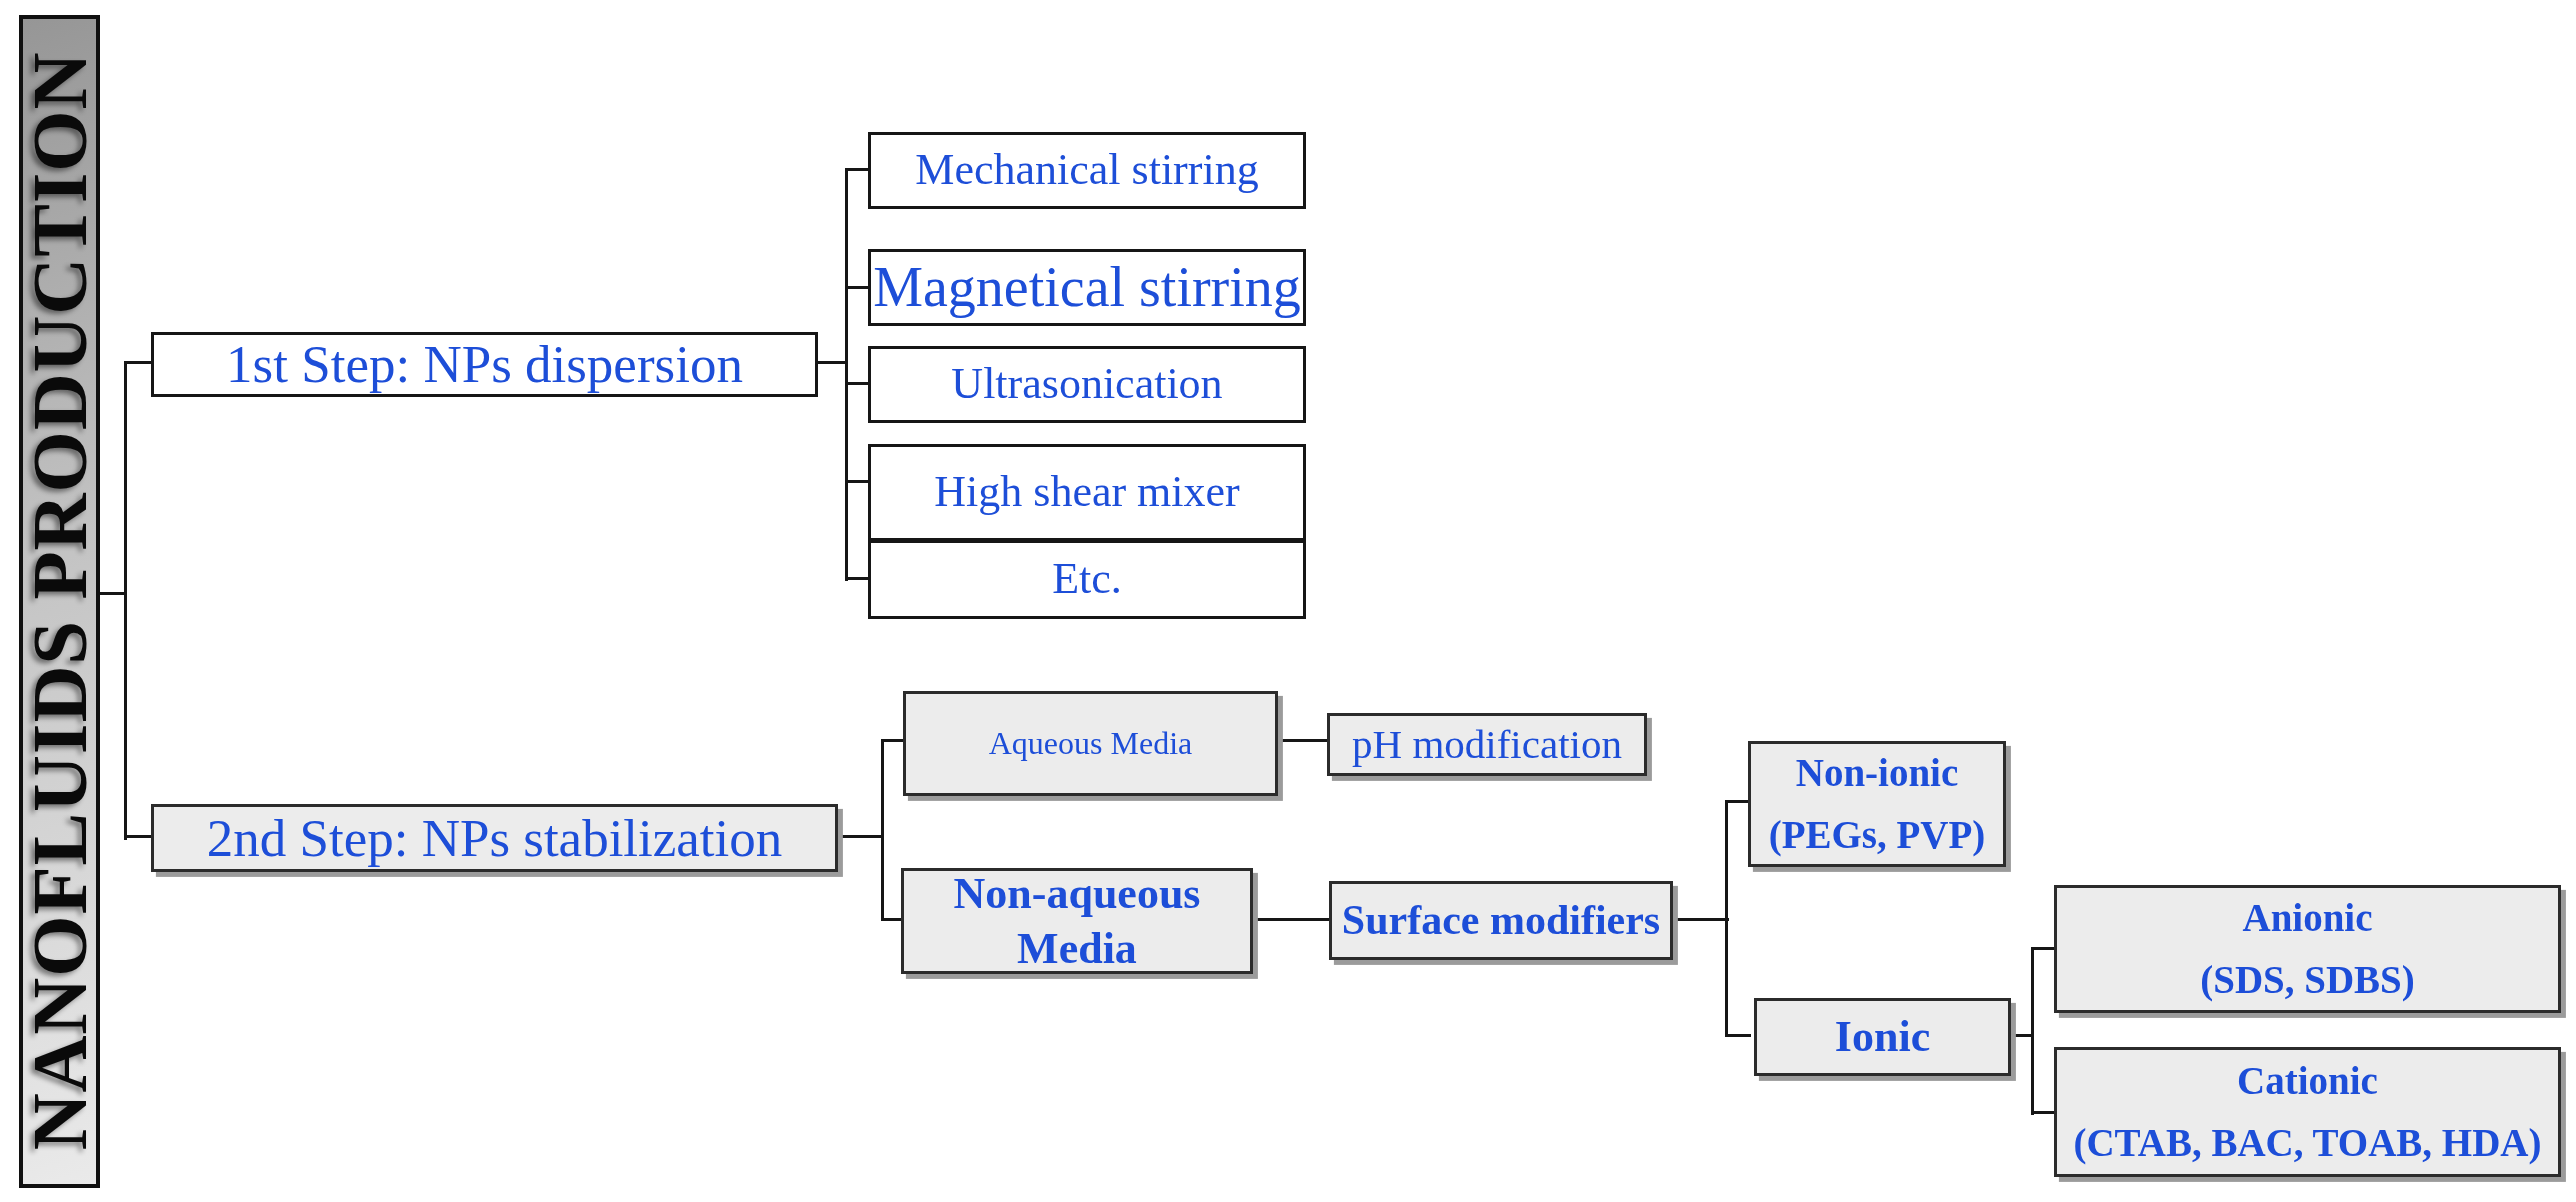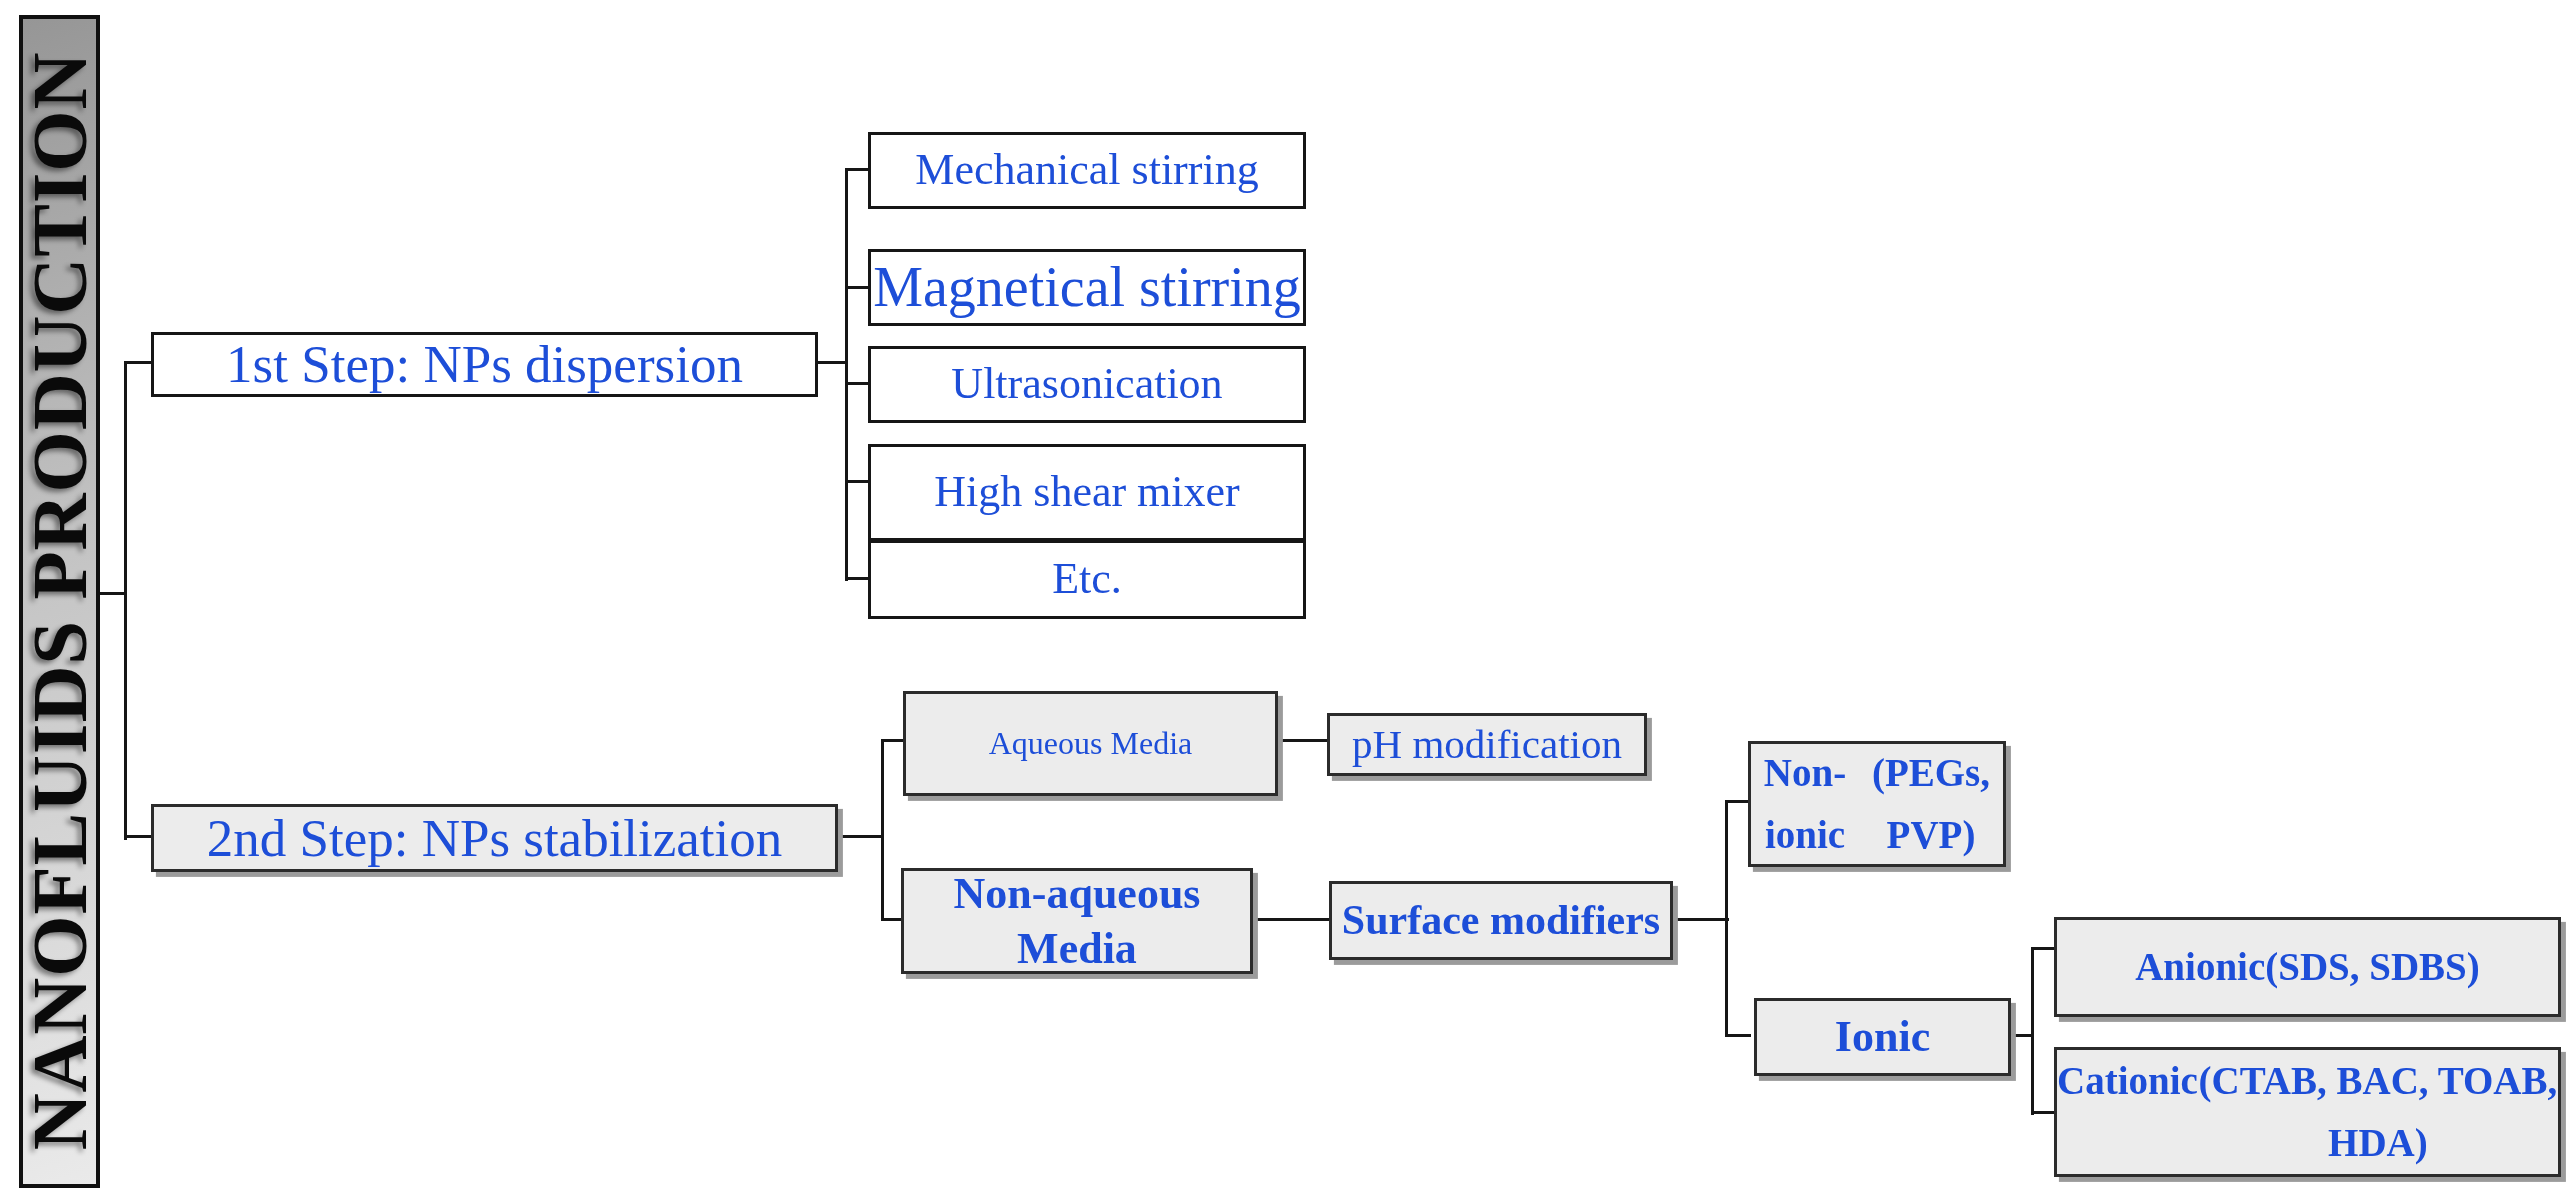--- a/index.html
+++ b/index.html
@@ -30,21 +30,21 @@
   .white-box {
     background: #ffffff;
     border: 3.2px solid #161616;
   }
   .gray-box {
     background: #ececec;
     border: 3.2px solid #2b2b2b;
     box-shadow: 4.9px 4.9px 0 #9b9b9b;
   }
   .bold { font-weight: bold; }
-  .stack { display: flex; line-height: 1.58; }
+  .stack { display: flex; flex-direction: column; line-height: 1.58; }
   .line {
     position: absolute;
     background: #161616;
   }
   .bar {
     position: absolute;
     box-sizing: border-box;
     left: 19.4px; top: 14.6px; width: 81px; height: 1173px;
     border: 4px solid #101010;
     background: linear-gradient(160deg, #969696 0%, #c3c3c3 45%, #eaeaea 100%);
@@ -143,21 +143,21 @@
     <span class="stack">
       <span>Non-ionic</span>
       <span>(PEGs, PVP)</span>
     </span>
   </div>
 
   <div class="node gray-box bold" style="left:1748px; top:998px; width:257px; height:78px; font-size:44px;margin-left:6px;">
     <span>Ionic</span>
   </div>
 
-  <div class="node gray-box bold" style="left:2054px; top:885px; width:507px; height:100px; font-size:39px;margin-top:32px;">
+  <div class="node gray-box bold" style="left:2054px; top:885px; width:507px; height:128px; font-size:39px;">
     <span class="stack">
       <span>Anionic</span>
       <span>(SDS, SDBS)</span>
     </span>
   </div>
 
   <div class="node gray-box bold" style="left:2054px; top:1047px; width:507px; height:130px; font-size:39px;">
     <span class="stack">
       <span>Cationic</span>
       <span>(CTAB, BAC, TOAB, HDA)</span>

